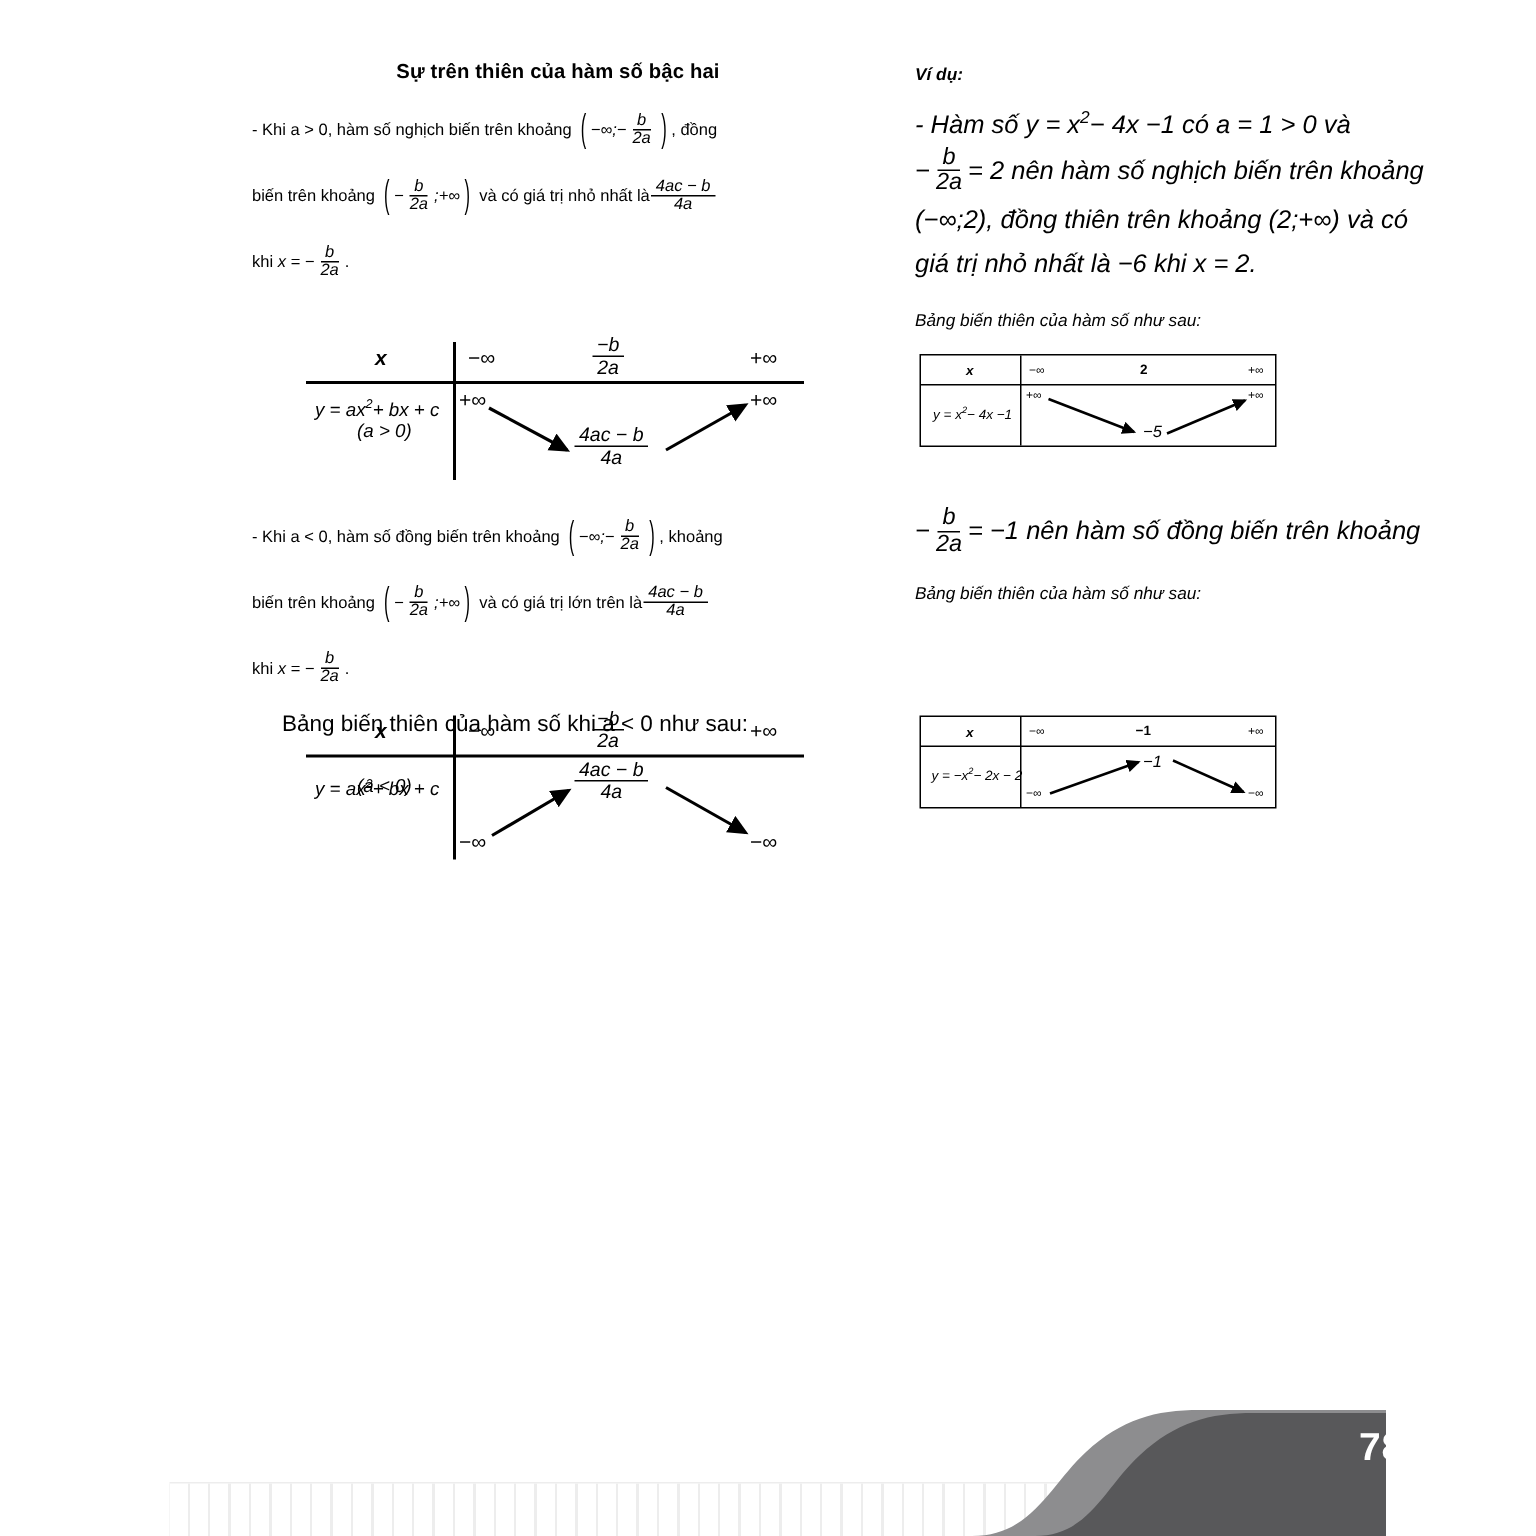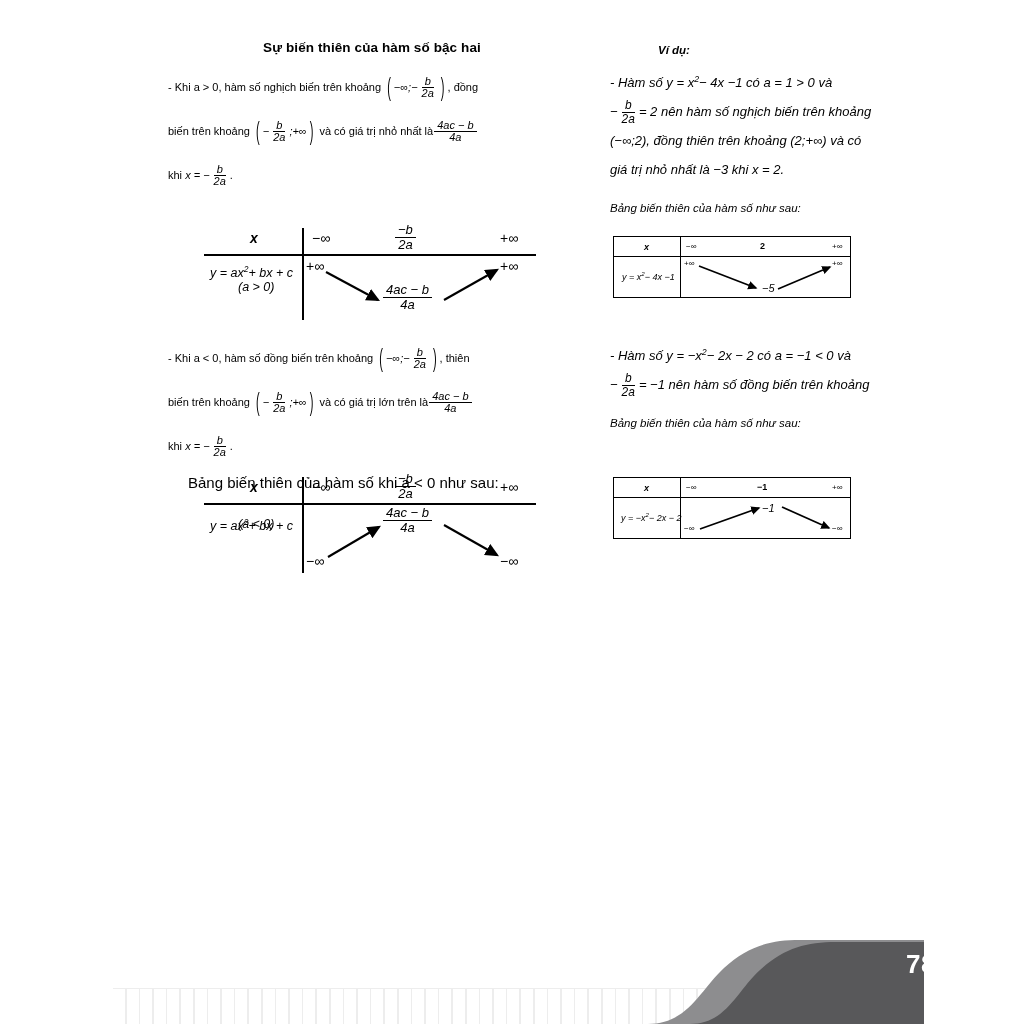--- a/index.html
+++ b/index.html
@@ -47,22 +47,22 @@
 
   
   .vtable{position:absolute;}
   .vt-hline{position:absolute;background:#000;height:1.6px;}
   .vt-vline{position:absolute;background:#000;width:1.6px;}
   .cellt{position:absolute;font-size:13px;white-space:nowrap;}
   .arrow{position:absolute;overflow:visible;}
 
   
   .rightcol{position:absolute;left:610px;top:44px;width:250px;}
-  .r-head{font-size:11.5px;font-weight:bold;font-style:italic;margin-bottom:9px;margin-left:48px;}
-  .r-para{font-size:13px;font-style:italic;line-height:29px;}
+  .r-head{font-size:11.5px;font-weight:bold;font-style:italic;margin-bottom:9px;}
+  .r-para{font-size:17px;font-style:italic;line-height:29px;}
   .r-para .line{display:block;white-space:nowrap;}
   .r-cap{font-size:11.5px;font-style:italic;}
 
   
   .btable{position:absolute;border:1.4px solid #000;box-sizing:border-box;}
   .bt-vline{position:absolute;background:#000;width:1.4px;}
   .bt-hline{position:absolute;background:#000;height:1.4px;}
   .bcell{position:absolute;font-size:9px;white-space:nowrap;}
 
   
@@ -79,21 +79,21 @@
     color:#ffffff;font-size:26px;font-weight:bold;letter-spacing:.5px;
   }
 </style>
 </head>
 <body>
 
 <div class="page">
 
   <div class="leftcol">
 
-    <div class="doc-title">Sự biến thiên của hàm số bậc hai</div>
+    <div class="doc-title">Sự trên thiên của hàm số bậc hai</div>
 
     <div class="para">
       <span class="line">
         <span>- Khi  a &gt; 0,  hàm số nghịch biến trên khoảng</span>
         <span class="paren">(</span><span class="mi">−∞;−</span><span class="frac">
             <span class="num mi">b</span>
             <span class="den mi">2a</span>
           </span><span class="paren">)</span><span>, đồng</span>
       </span>
       <span class="line">
@@ -160,21 +160,21 @@
     </svg>
   </div>
 
   <div class="leftcol" style="top:336px;">
     <div class="para">
       <span class="line">
         <span>- Khi  a &lt; 0,  hàm số đồng biến trên khoảng</span>
         <span class="paren">(</span><span class="mi">−∞;−</span><span class="frac">
             <span class="num mi">b</span>
             <span class="den mi">2a</span>
-          </span><span class="paren">)</span><span>, thiên</span>
+          </span><span class="paren">)</span><span>, khoảng</span>
       </span>
       <span class="line">
         <span>biến trên khoảng</span>
         <span class="paren">(</span><span class="mi">−</span><span class="frac">
             <span class="num mi">b</span>
             <span class="den mi">2a</span>
           </span><span class="mi">;+∞</span><span class="paren">)</span>
         <span>và có giá trị lớn trên là</span><span class="frac">
             <span class="num mi">4ac − b</span>
             <span class="den mi">4a</span>
@@ -251,21 +251,21 @@
           </span><span class="mi">= 2</span>
         <span>nên hàm số nghịch biến trên khoảng</span>
       </span>
       <span class="line">
         <span class="mi">(−∞;2),</span>
         <span>đồng thiên trên khoảng</span>
         <span class="mi">(2;+∞)</span>
         <span>và có</span>
       </span>
       <span class="line">
-        <span>giá trị nhỏ nhất là  −3  khi  x = 2.</span>
+        <span>giá trị nhỏ nhất là  −6  khi  x = 2.</span>
       </span>
     </div>
 
     <div class="r-cap" style="margin-top:18px;">Bảng biến thiên của hàm số như sau:</div>
   </div>
 
   <div class="btable" style="left:613px;top:236px;width:238px;height:62px;">
     <div class="bt-hline" style="left:0;top:19px;width:236px;"></div>
     <div class="bt-vline" style="left:66px;top:0;height:60px;"></div>
 
@@ -291,27 +291,20 @@
         </marker>
       </defs>
       <line x1="85" y1="29" x2="142" y2="51" stroke="#000" stroke-width="1.7" marker-end="url(#bh1)"></line>
       <line x1="164" y1="52" x2="216" y2="30" stroke="#000" stroke-width="1.7" marker-end="url(#bh2)"></line>
     </svg>
   </div>
 
   <div class="rightcol" style="top:338px;">
     <div class="r-para">
       <span class="line">
-        <span>-  Hàm   số</span>
-        <span class="mi">y = −x</span><span class="sup">2</span><span class="mi">− 2x − 2</span>
-        <span>có</span>
-        <span class="mi">a = −1 &lt; 0</span>
-        <span>và</span>
-      </span>
-      <span class="line">
         <span class="mi">−</span><span class="frac fracS">
             <span class="num mi">b</span>
             <span class="den mi">2a</span>
           </span><span class="mi">= −1</span>
         <span>nên hàm số đồng biến trên khoảng</span>
       </span>
     </div>
 
     <div class="r-cap" style="margin-top:18px;">Bảng biến thiên của hàm số như sau:</div>
   </div>

